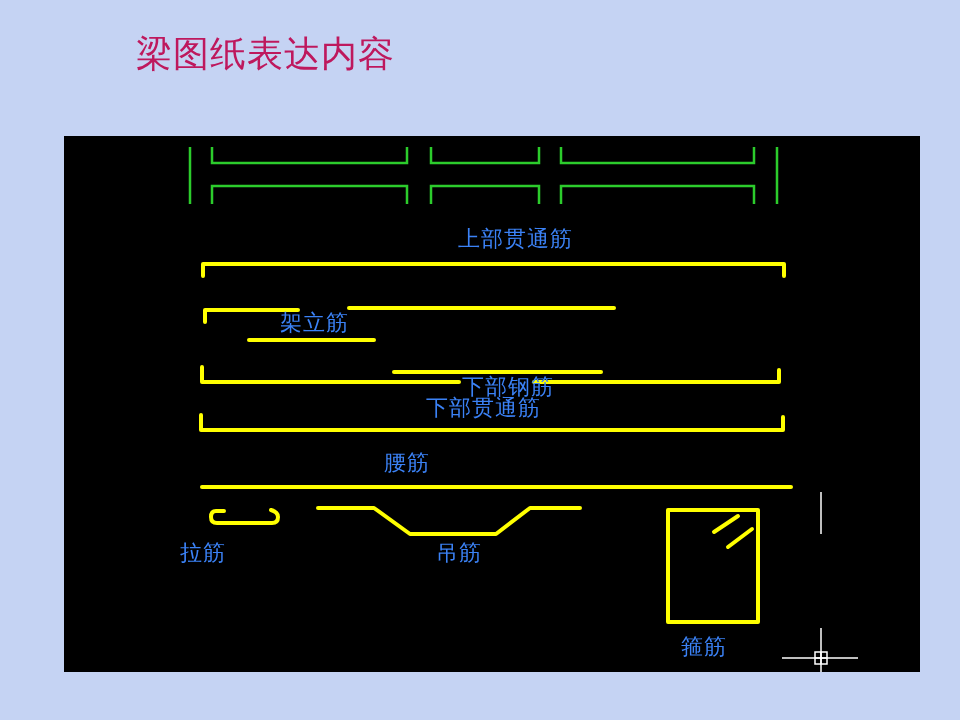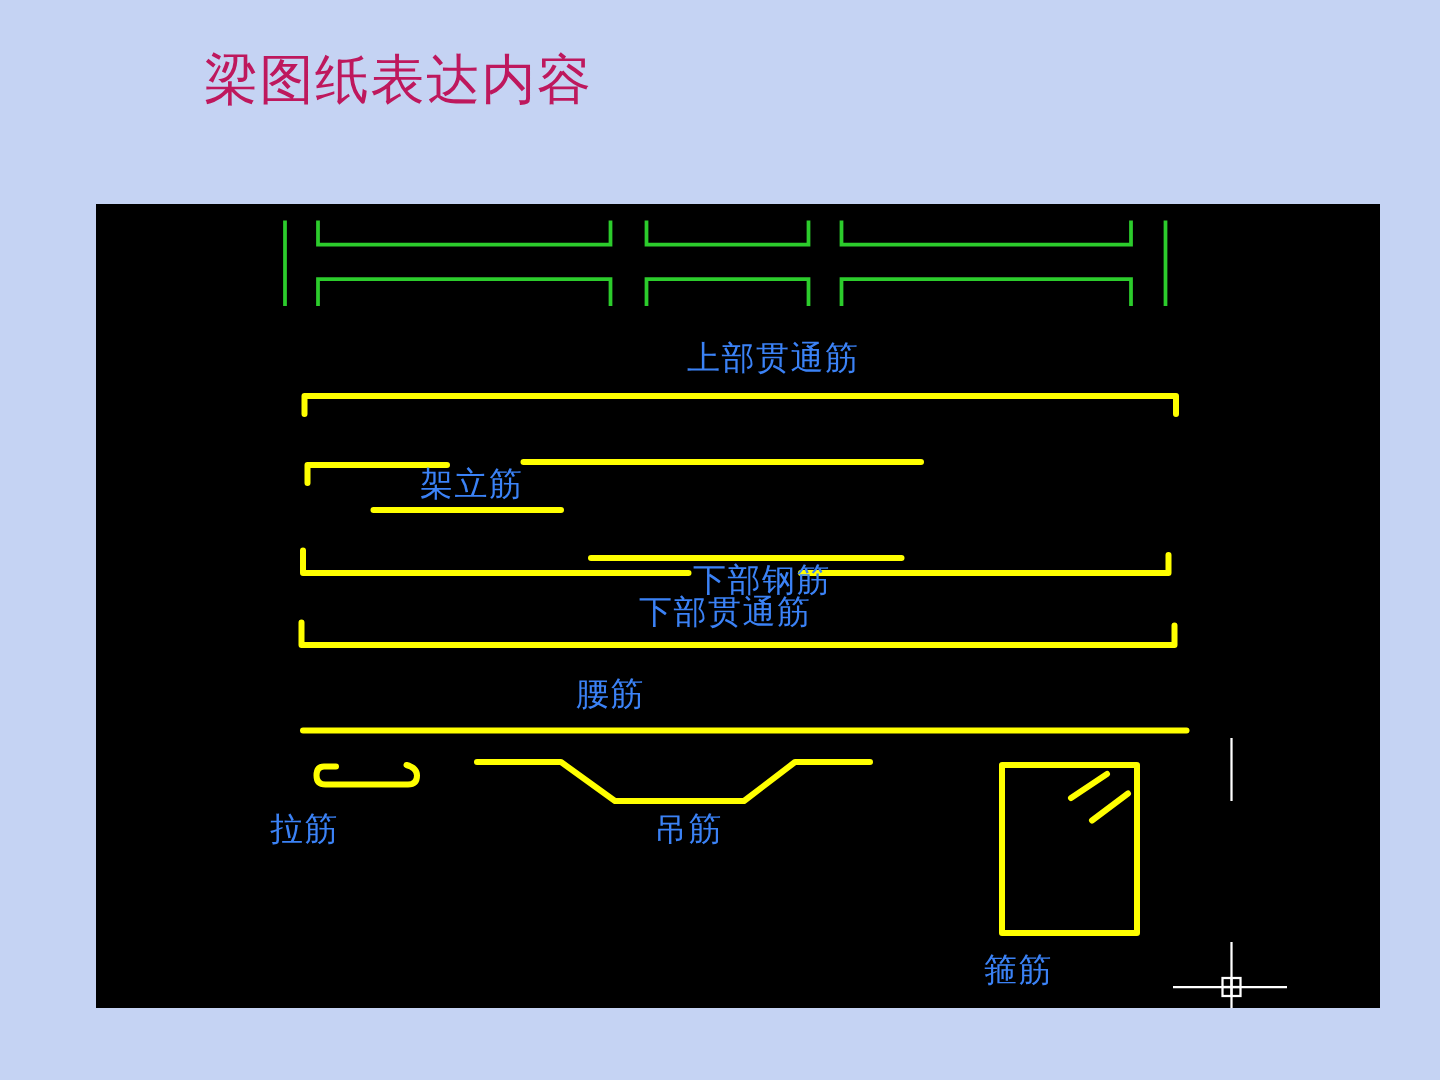--- a/index.html
+++ b/index.html
@@ -84,14 +84,14 @@
     </g>
   </svg>
 
   <div class="lbl" style="left:394px; top:92px;">上部贯通筋</div>
   <div class="lbl" style="left:216px; top:176px;">架立筋</div>
   <div class="lbl" style="left:398px; top:204px;margin-top:36px;">下部钢筋</div>
   <div class="lbl" style="left:362px; top:261px;">下部贯通筋</div>
   <div class="lbl" style="left:320px; top:316px;text-align:right;">腰筋</div>
   <div class="lbl" style="left:116px; top:406px;">拉筋</div>
   <div class="lbl" style="left:348px; top:406px;margin-left:24px;">吊筋</div>
-  <div class="lbl" style="left:592px; top:500px;">箍筋</div>
+  <div class="lbl" style="left:617px; top:500px;">箍筋</div>
 </div>
 
 </body></html>

